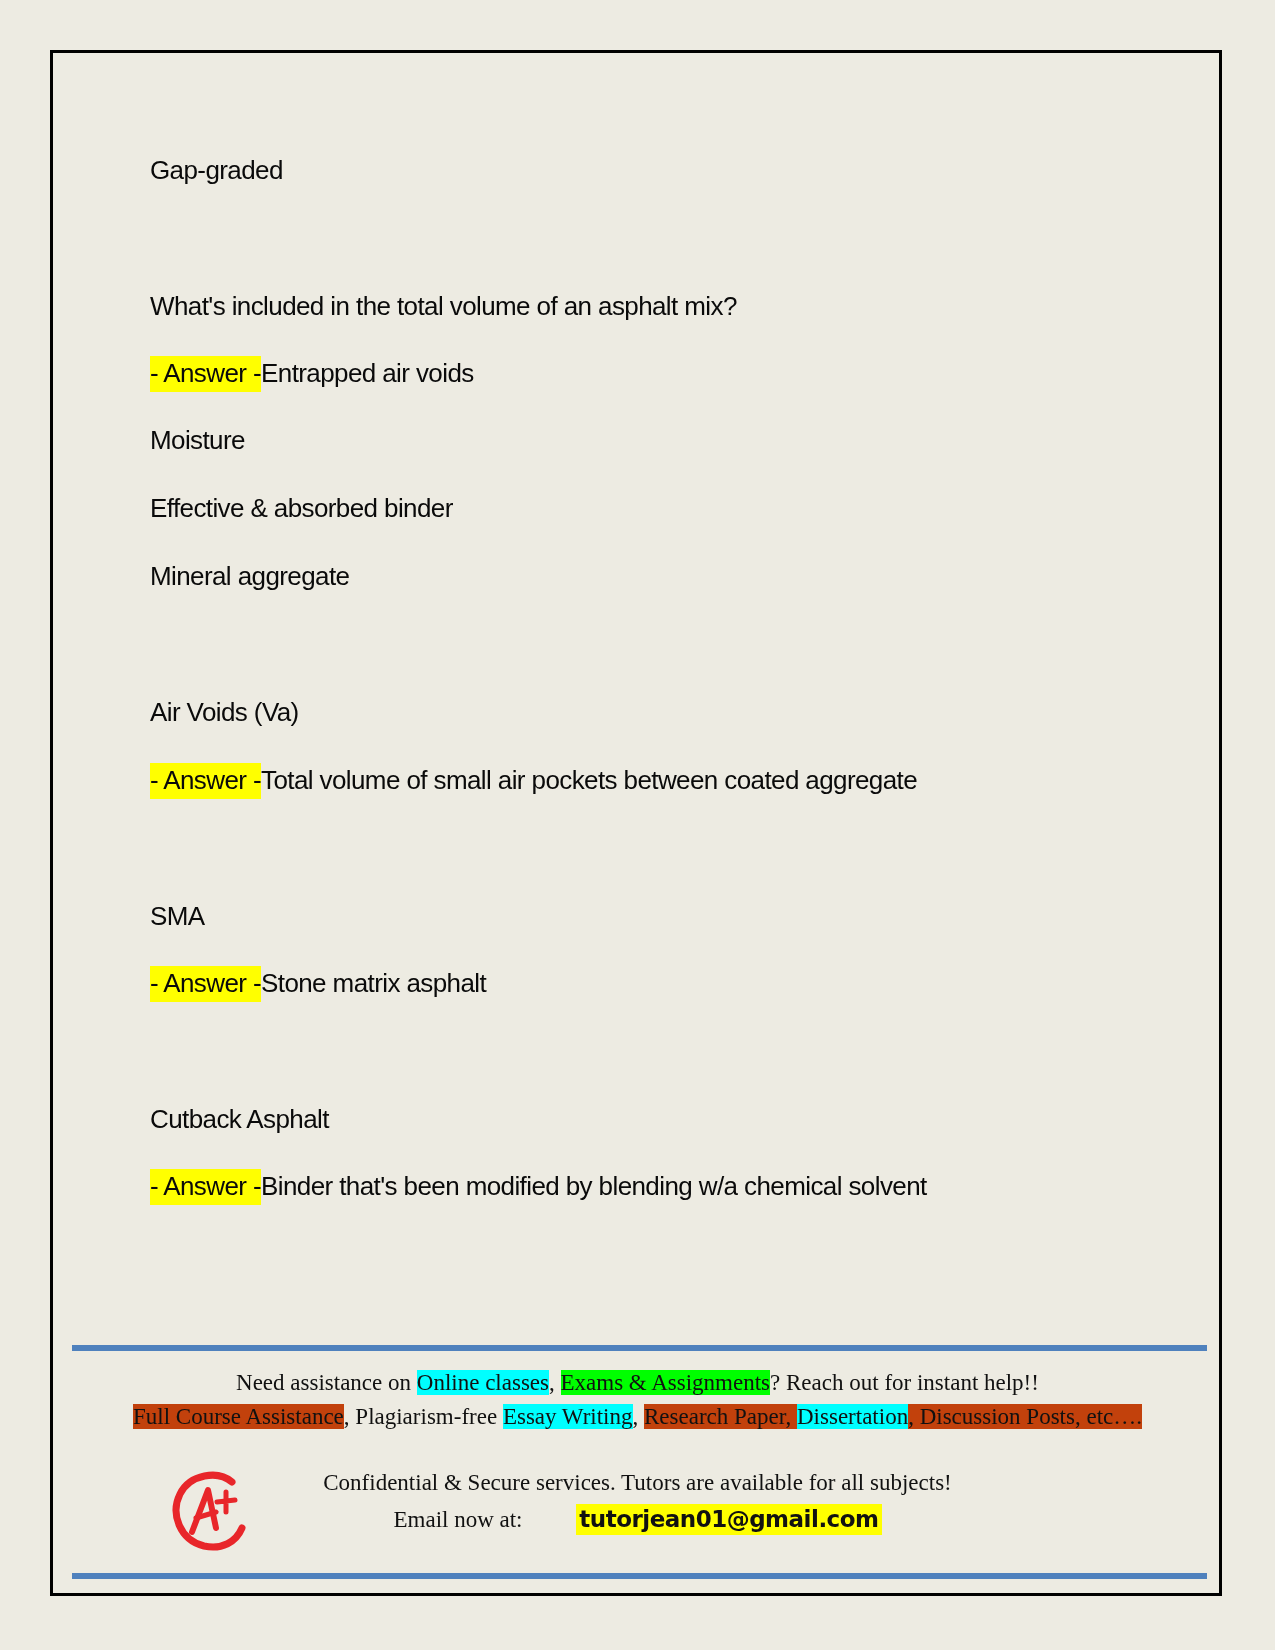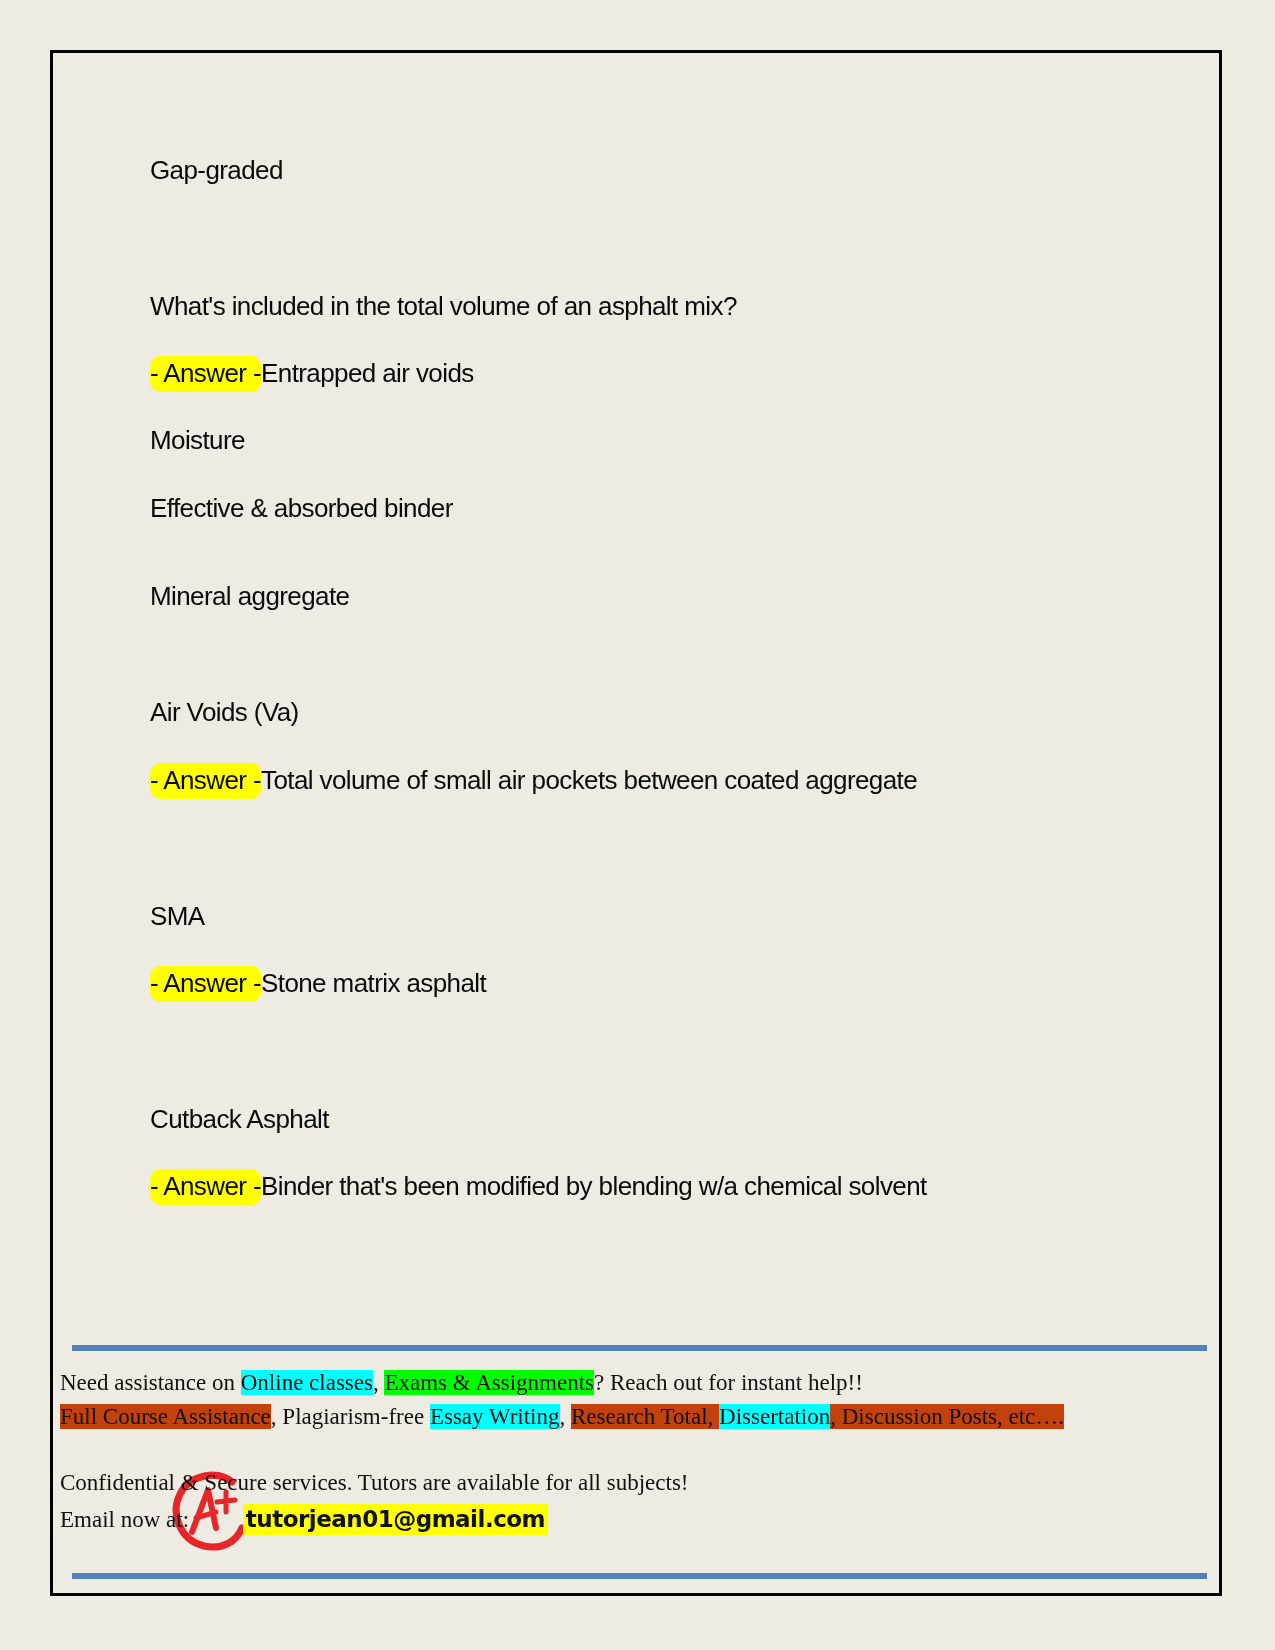--- a/index.html
+++ b/index.html
@@ -33,34 +33,33 @@
       line-height: 36px;
       white-space: nowrap;
       color: #0a0a0a;
     }
     .hl-yellow { background: #c2410c; }
     .hl-cyan { background: #00ffff; }
     .hl-green { background: #00ff00; }
     .answer-tag {
       background: #ffff00;
       padding: 2px 0 4px 0;
-      border-radius: 10px;
     }
     .rule {
       position: absolute;
       left: 72px;
       width: 1135px;
       height: 6px;
       background: #4f81bd;
     }
     .footer-line {
       position: absolute;
       left: 60px;
       width: 1155px;
-      text-align: left;
+      text-align: center;
       font-family: "Liberation Serif", serif;
       font-size: 23px;
       line-height: 30px;
       white-space: nowrap;
       color: #111;
     }
     .email {
       font-family: "DejaVu Sans", sans-serif;
       font-weight: bold;
       font-size: 23px;
@@ -83,21 +82,21 @@
 <div class="page-frame"></div>
 
 <div class="qa-line" style="top:152px">Gap-graded</div>
 
 <div class="qa-line" style="top:288px">What's included in the total volume of an asphalt mix?</div>
 <div class="qa-line" style="top:355px">
   <span class="answer-tag">- Answer -</span><span>Entrapped air voids</span>
 </div>
 <div class="qa-line" style="top:422px">Moisture</div>
 <div class="qa-line" style="top:490px">Effective &amp; absorbed binder</div>
-<div class="qa-line" style="top:578px">Mineral aggregate</div>
+<div class="qa-line" style="top:558px">Mineral aggregate</div>
 
 <div class="qa-line" style="top:694px">Air Voids (Va)</div>
 <div class="qa-line" style="top:762px">
   <span class="answer-tag">- Answer -</span><span>Total volume of small air pockets between coated aggregate</span>
 </div>
 
 <div class="qa-line" style="top:898px">SMA</div>
 <div class="qa-line" style="top:965px">
   <span class="answer-tag">- Answer -</span><span>Stone matrix asphalt</span>
 </div>
@@ -107,21 +106,21 @@
   <span class="answer-tag">- Answer -</span><span>Binder that's been modified by blending w/a chemical solvent</span>
 </div>
 
 <div class="rule" style="top:1345px"></div>
 
 <div class="footer-line" style="top:1368px">
   <span>Need assistance on </span><span class="hl-cyan">Online classes</span><span>, </span><span class="hl-green">Exams &amp; Assignments</span><span>? Reach out for instant help!!</span>
 </div>
 
 <div class="footer-line" style="top:1402px">
-  <span class="hl-yellow">Full Course Assistance</span><span>, Plagiarism-free </span><span class="hl-cyan">Essay Writing</span><span>, </span><span class="hl-yellow">Research Total, </span><span class="hl-cyan">Dissertation</span><span class="hl-yellow">, Discussion Posts, etc….</span>
+  <span class="hl-yellow">Full Course Assistance</span><span>, Plagiarism-free </span><span class="hl-cyan">Essay Writing</span><span>, </span><span class="hl-yellow">Research Paper, </span><span class="hl-cyan">Dissertation</span><span class="hl-yellow">, Discussion Posts, etc….</span>
 </div>
 
 <div class="logo">
   <svg width="80" height="84" viewBox="0 0 80 84">
     <path d="M62 14 C48 2 20 6 10 26 C0 46 10 72 34 78 C52 82 66 74 72 60" fill="none" stroke="#e8262a" stroke-width="7" stroke-linecap="round"></path>
     <path d="M22 64 L38 22 L46 60" fill="none" stroke="#e8262a" stroke-width="6" stroke-linecap="round" stroke-linejoin="round"></path>
     <path d="M26 50 L46 44" fill="none" stroke="#e8262a" stroke-width="5" stroke-linecap="round"></path>
     <path d="M56 24 L56 44 M47 34 L65 32" fill="none" stroke="#e8262a" stroke-width="5" stroke-linecap="round"></path>
   </svg>
 </div>

